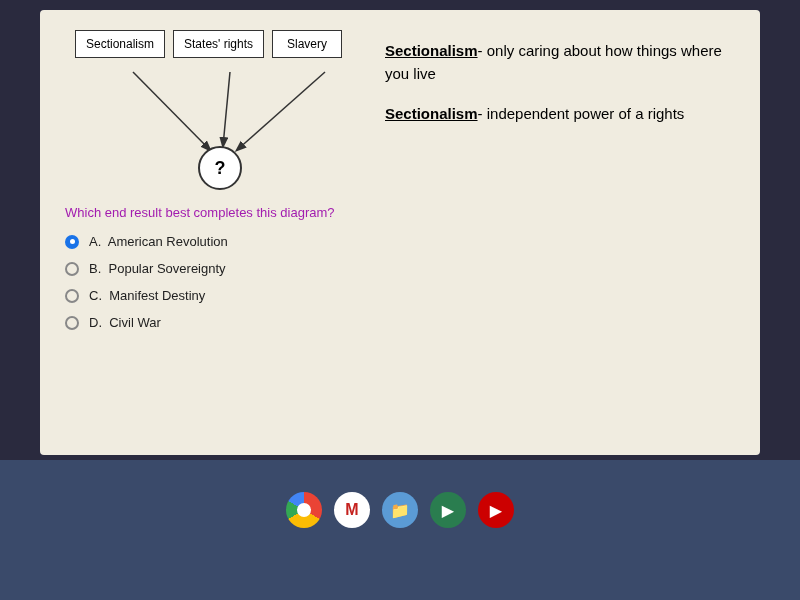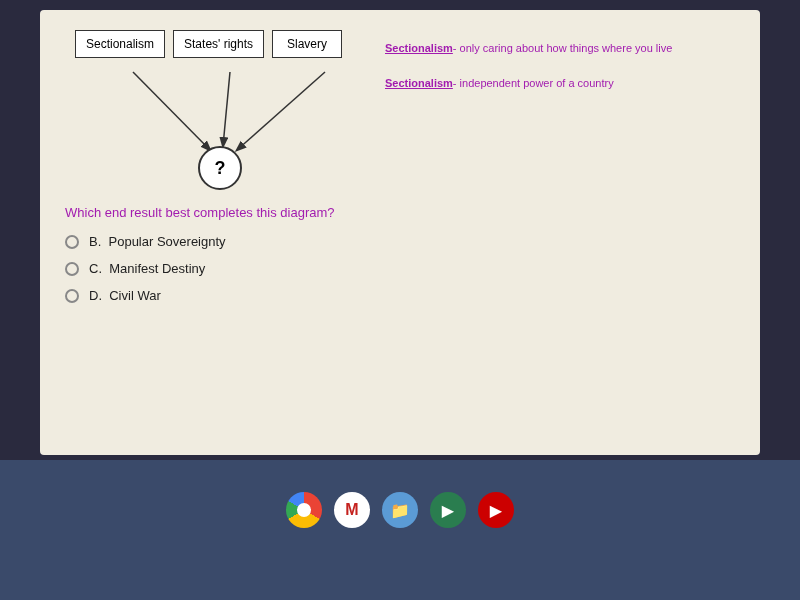--- a/index.html
+++ b/index.html
@@ -96,22 +96,22 @@
       display: flex;
       align-items: center;
       justify-content: center;
       font-size: 18px;
       font-weight: bold;
       background: white;
       margin: 0 auto;
     }
 
     .definition-text {
-      font-size: 11px;
-      color: #a21caf;
+      font-size: 15px;
+      color: #000000;
       margin-bottom: 18px;
       line-height: 1.5;
     }
 
     .definition-text strong {
       font-weight: bold;
       text-decoration: underline;
     }
 
     
@@ -212,29 +212,33 @@
           <div class="circle-q">?</div>
         </div>
       </div>
     </div>
 
     <div class="diagram-right">
       <div class="definition-text">
         <strong>Sectionalism</strong><span>- only caring about how things where you live</span>
       </div>
       <div class="definition-text">
-        <strong>Sectionalism</strong><span>- independent power of a country</span>
+        <strong>Sectionalism</strong><span>- independent power of a rights</span>
       </div>
     </div>
   </div>
 
   <div class="question-section">
     <div class="question-text">Which end result best completes this diagram?</div>
     <div class="answer-options">
 
+      <div class="answer-option">
+        <div class="radio-btn selected"></div>
+        <span class="answer-label">A.&nbsp; American Revolution</span>
+      </div>
 
       <div class="answer-option">
         <div class="radio-btn"></div>
         <span class="answer-label">B.&nbsp; Popular Sovereignty</span>
       </div>
 
       <div class="answer-option">
         <div class="radio-btn"></div>
         <span class="answer-label">C.&nbsp; Manifest Destiny</span>
       </div>

